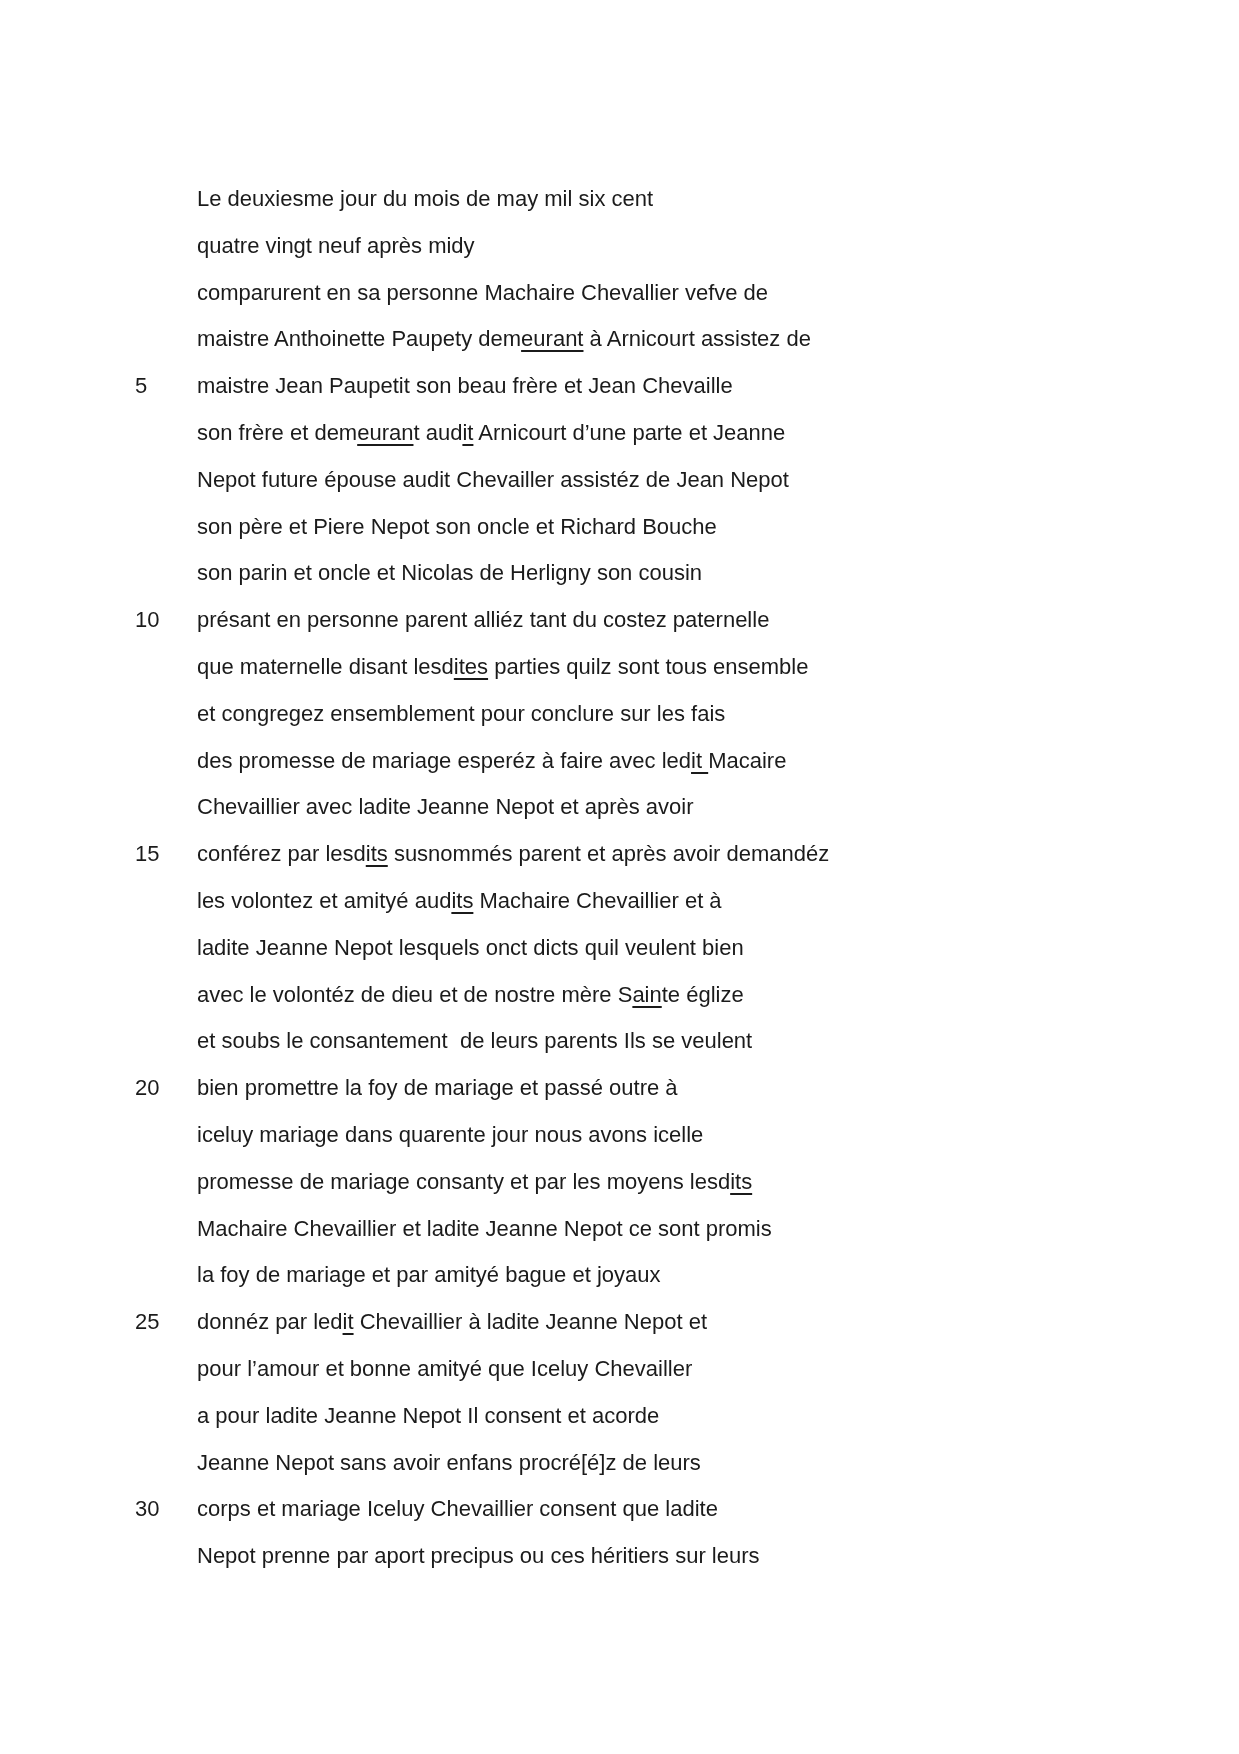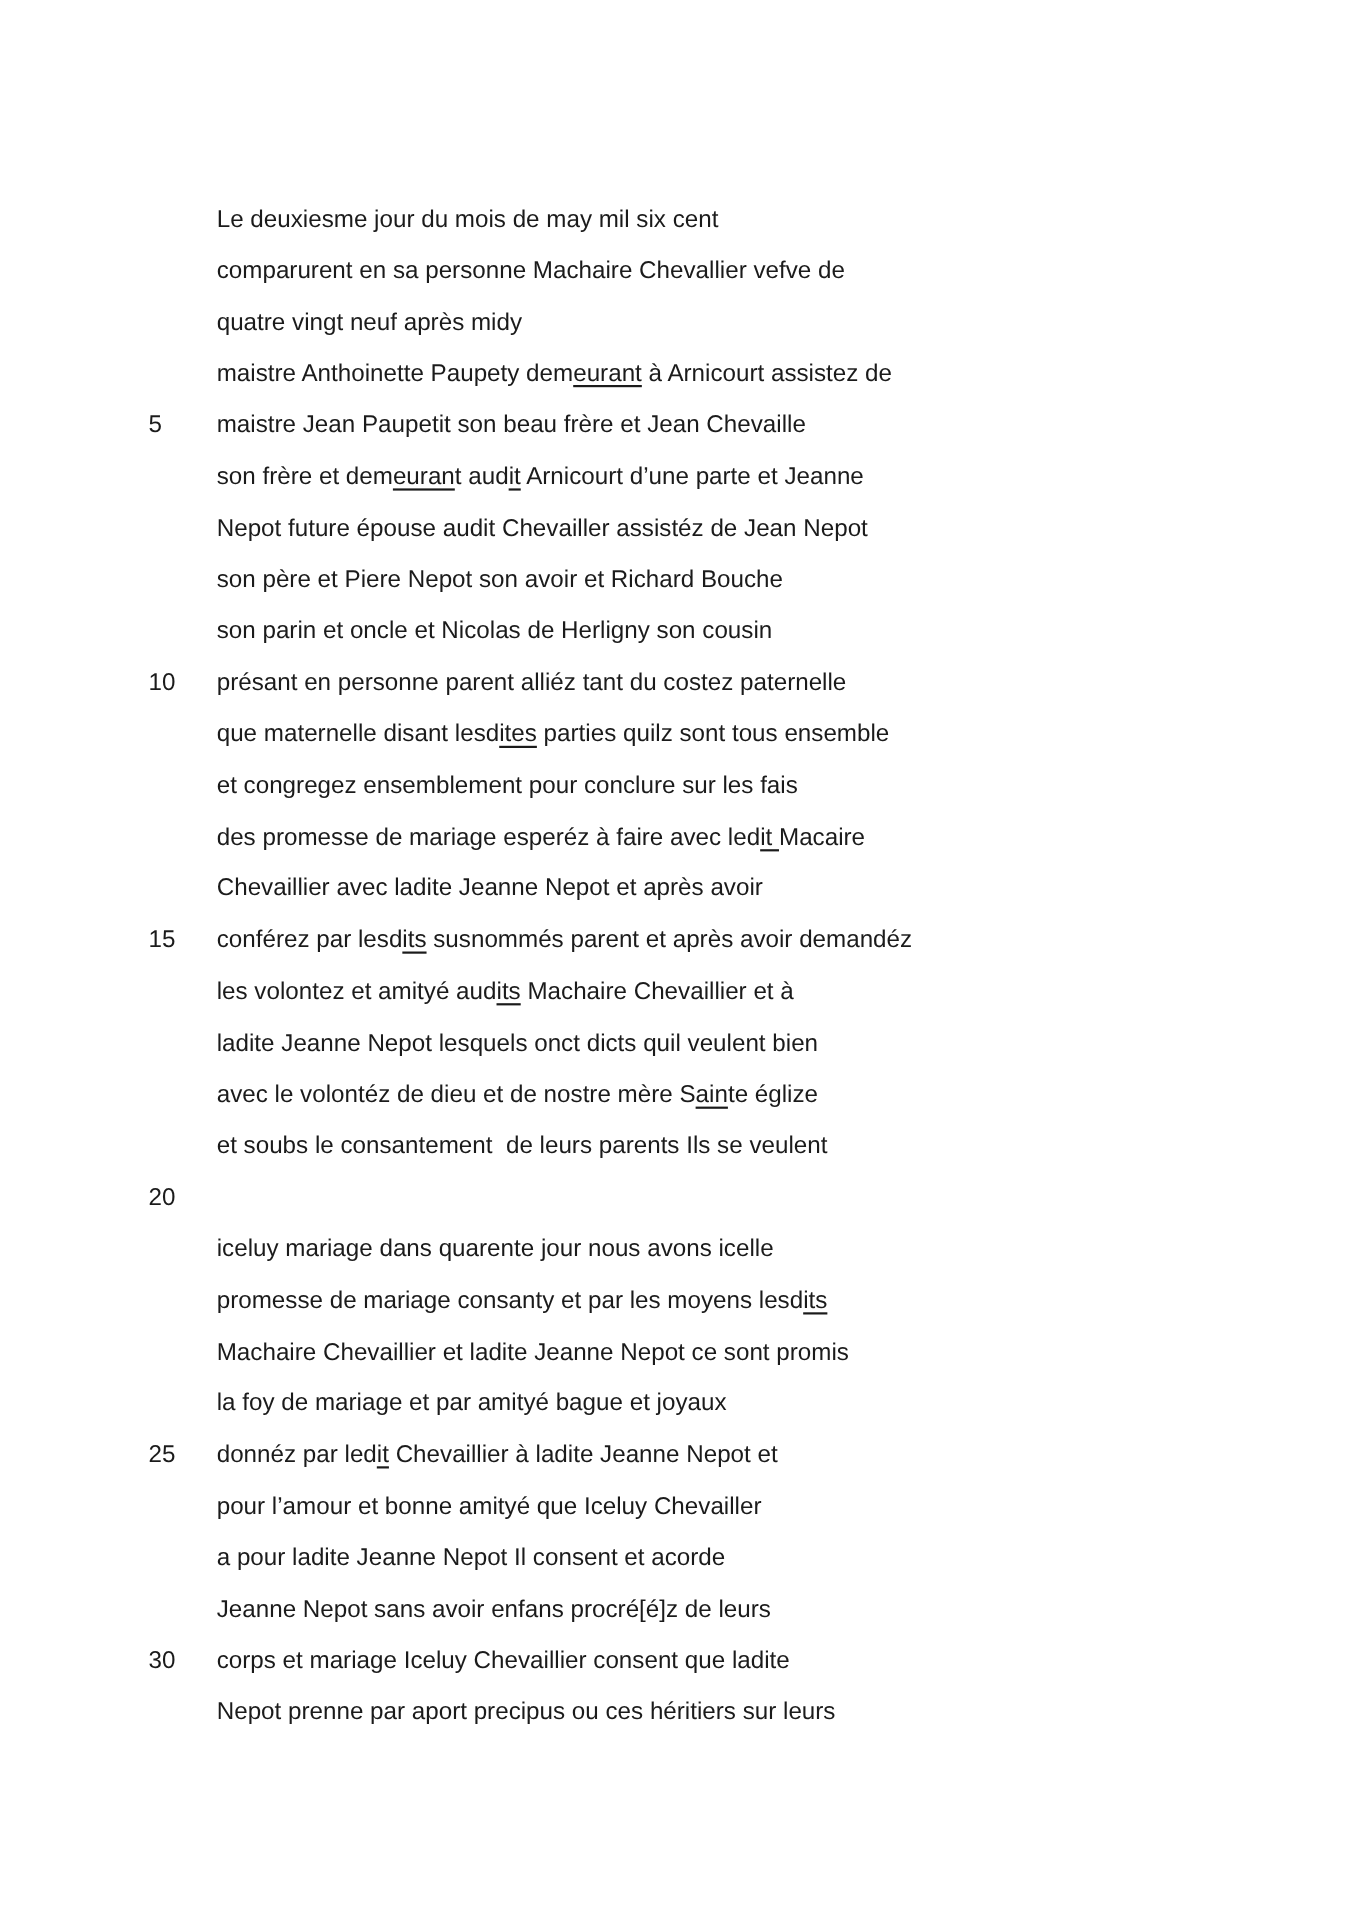--- a/index.html
+++ b/index.html
@@ -53,39 +53,39 @@
     text-underline-offset: 4px;
     text-decoration-color: #1b1b1b;
   }
 </style>
 </head>
 <body>
 
 <div class="page">
   <div class="doc" id="doc">
       <div class="line"><span class="txt"><span>Le deuxiesme jour du mois de may mil six cent</span></span></div>
+      <div class="line"><span class="txt"><span>quatre vingt neuf après midy</span></span></div>
       <div class="line"><span class="txt"><span>comparurent en sa personne Machaire Chevallier vefve de</span></span></div>
-      <div class="line"><span class="txt"><span>quatre vingt neuf après midy</span></span></div>
       <div class="line"><span class="txt"><span>maistre Anthoinette Paupety dem</span><span class="abbr">eurant</span><span> à Arnicourt assistez de</span></span></div>
       <div class="line"><span class="num">5</span><span class="txt"><span>maistre Jean Paupetit son beau frère et Jean Chevaille</span></span></div>
       <div class="line"><span class="txt"><span>son frère et dem</span><span class="abbr">euran</span><span>t aud</span><span class="abbr">it</span><span> Arnicourt d’une parte et Jeanne</span></span></div>
       <div class="line"><span class="txt"><span>Nepot future épouse audit Chevailler assistéz de Jean Nepot</span></span></div>
-      <div class="line"><span class="txt"><span>son père et Piere Nepot son avoir et Richard Bouche</span></span></div>
+      <div class="line"><span class="txt"><span>son père et Piere Nepot son oncle et Richard Bouche</span></span></div>
       <div class="line"><span class="txt"><span>son parin et oncle et Nicolas de Herligny son cousin</span></span></div>
       <div class="line"><span class="num">10</span><span class="txt"><span>présant en personne parent alliéz tant du costez paternelle</span></span></div>
       <div class="line"><span class="txt"><span>que maternelle disant lesd</span><span class="abbr">ites</span><span> parties quilz sont tous ensemble</span></span></div>
       <div class="line"><span class="txt"><span>et congregez ensemblement pour conclure sur les fais</span></span></div>
       <div class="line"><span class="txt"><span>des promesse de mariage esperéz à faire avec led</span><span class="abbr">it </span><span>Macaire</span></span></div>
       <div class="line"><span class="txt"><span>Chevaillier avec ladite Jeanne Nepot et après avoir</span></span></div>
       <div class="line"><span class="num">15</span><span class="txt"><span>conférez par lesd</span><span class="abbr">its</span><span> susnommés parent et après avoir demandéz</span></span></div>
       <div class="line"><span class="txt"><span>les volontez et amityé aud</span><span class="abbr">its</span><span> Machaire Chevaillier et à</span></span></div>
       <div class="line"><span class="txt"><span>ladite Jeanne Nepot lesquels onct dicts quil veulent bien</span></span></div>
       <div class="line"><span class="txt"><span>avec le volontéz de dieu et de nostre mère S</span><span class="abbr">ain</span><span>te églize</span></span></div>
       <div class="line"><span class="txt"><span>et soubs le consantement  de leurs parents Ils se veulent</span></span></div>
-      <div class="line"><span class="num">20</span></div>
+      <div class="line"><span class="num">20</span><span class="txt"><span>bien promettre la foy de mariage et passé outre à</span></span></div>
       <div class="line"><span class="txt"><span>iceluy mariage dans quarente jour nous avons icelle</span></span></div>
       <div class="line"><span class="txt"><span>promesse de mariage consanty et par les moyens lesd</span><span class="abbr">its</span></span></div>
       <div class="line"><span class="txt"><span>Machaire Chevaillier et ladite Jeanne Nepot ce sont promis</span></span></div>
       <div class="line"><span class="txt"><span>la foy de mariage et par amityé bague et joyaux</span></span></div>
       <div class="line"><span class="num">25</span><span class="txt"><span>donnéz par led</span><span class="abbr">it</span><span> Chevaillier à ladite Jeanne Nepot et</span></span></div>
       <div class="line"><span class="txt"><span>pour l’amour et bonne amityé que Iceluy Chevailler</span></span></div>
       <div class="line"><span class="txt"><span>a pour ladite Jeanne Nepot Il consent et acorde</span></span></div>
       <div class="line"><span class="txt"><span>Jeanne Nepot sans avoir enfans procré[é]z de leurs</span></span></div>
       <div class="line"><span class="num">30</span><span class="txt"><span>corps et mariage Iceluy Chevaillier consent que ladite</span></span></div>
       <div class="line"><span class="txt"><span>Nepot prenne par aport precipus ou ces héritiers sur leurs</span></span></div>

